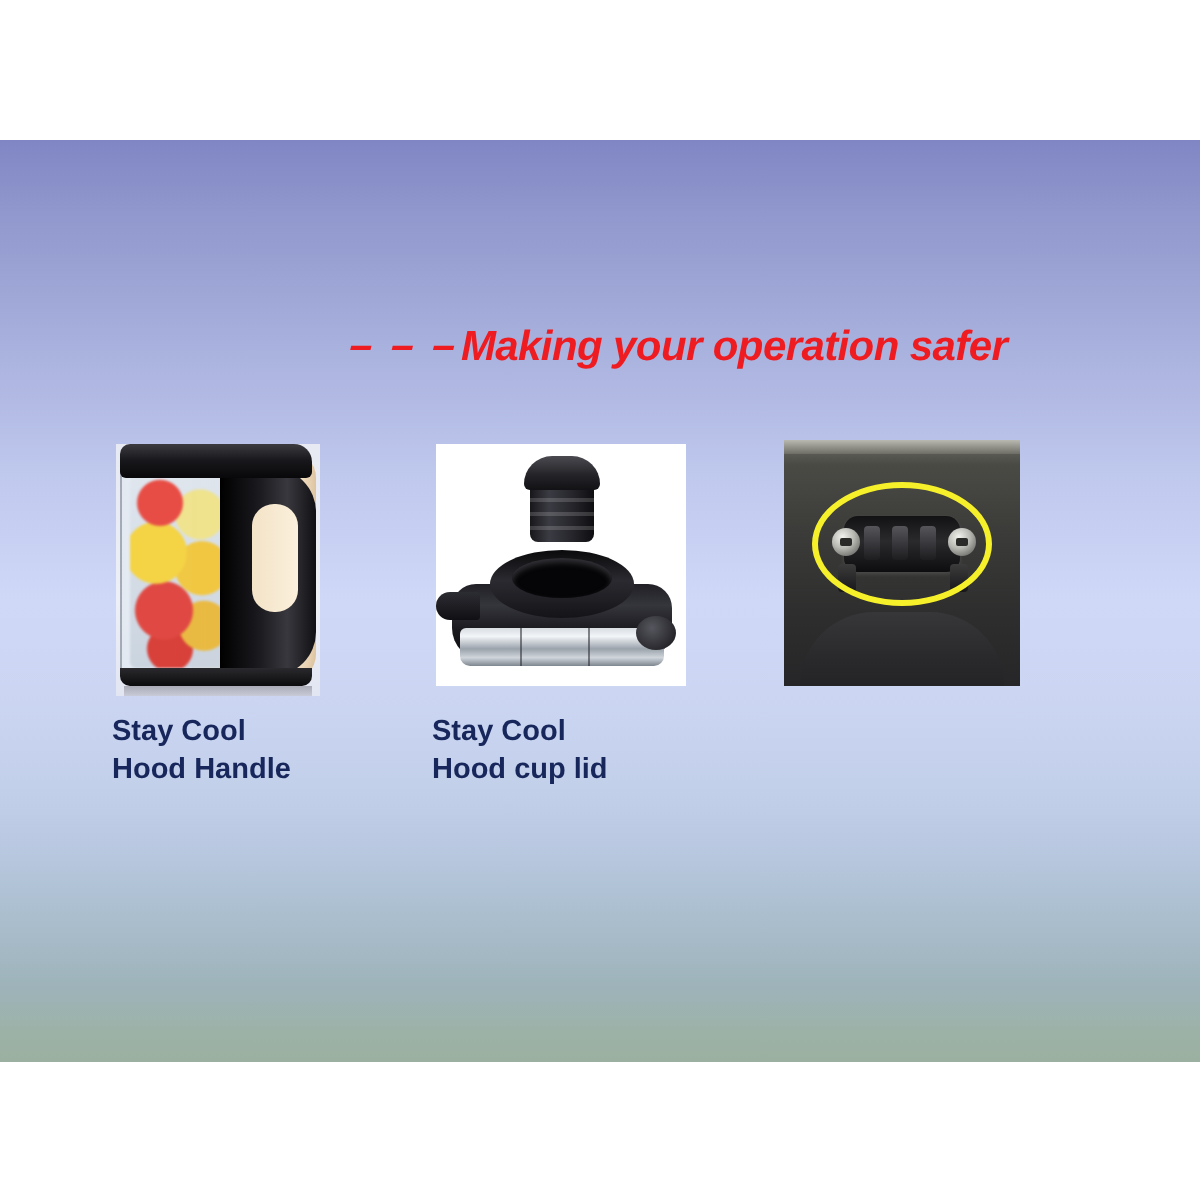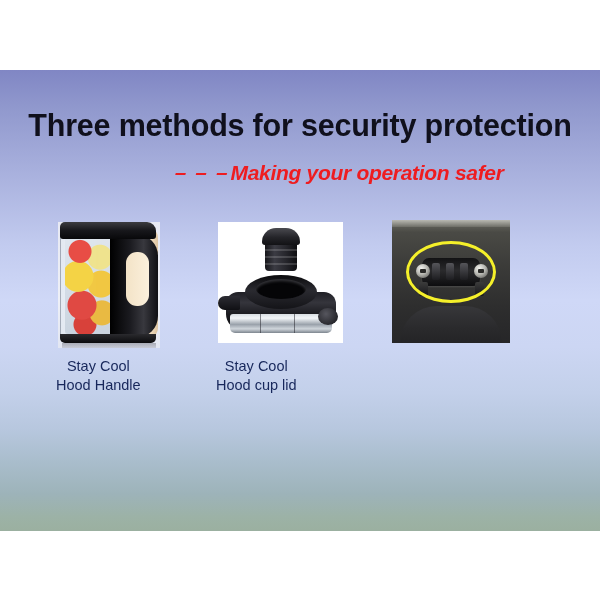--- a/index.html
+++ b/index.html
@@ -304,46 +304,44 @@
     width: 90px; height: 62px;
     border: 3px solid #f5f02a;
     border-radius: 50%;
     box-sizing: border-box;
   }
 
   
   .caption {
     position: absolute;
     font-size: 14.5px;
-    font-weight: normal;
+    font-weight: bold;
     color: #17275b;
     line-height: 19px;
     white-space: pre-line;
-    text-align: center;
   }
   #caption-handle { left: 56px; top: 287px; }
   #caption-cuplid { left: 216px; top: 287px; }
 
   #caption-switch {
     position: absolute;
     left: 391px;
     top: 279px;
     width: 178px;
     font-size: 14.5px;
     font-weight: bold;
     color: #17275b;
     line-height: 19.5px;
   }
 </style>
 </head>
 <body>
 
 <div id="slide">
 
-  <div id="title">Three methods for security protection</div>
   <div id="subtitle">－－－Making your operation safer</div>
 
   <div class="photo" id="photo-handle">
     <div class="pbg"></div>
     <div class="jug-wood"></div>
     <div class="jug-body"></div>
     <div class="jug-fruit"></div>
     <div class="jug-glassline"></div>
     <div class="jug-handle"></div>
     <div class="jug-handle-hole"></div>

